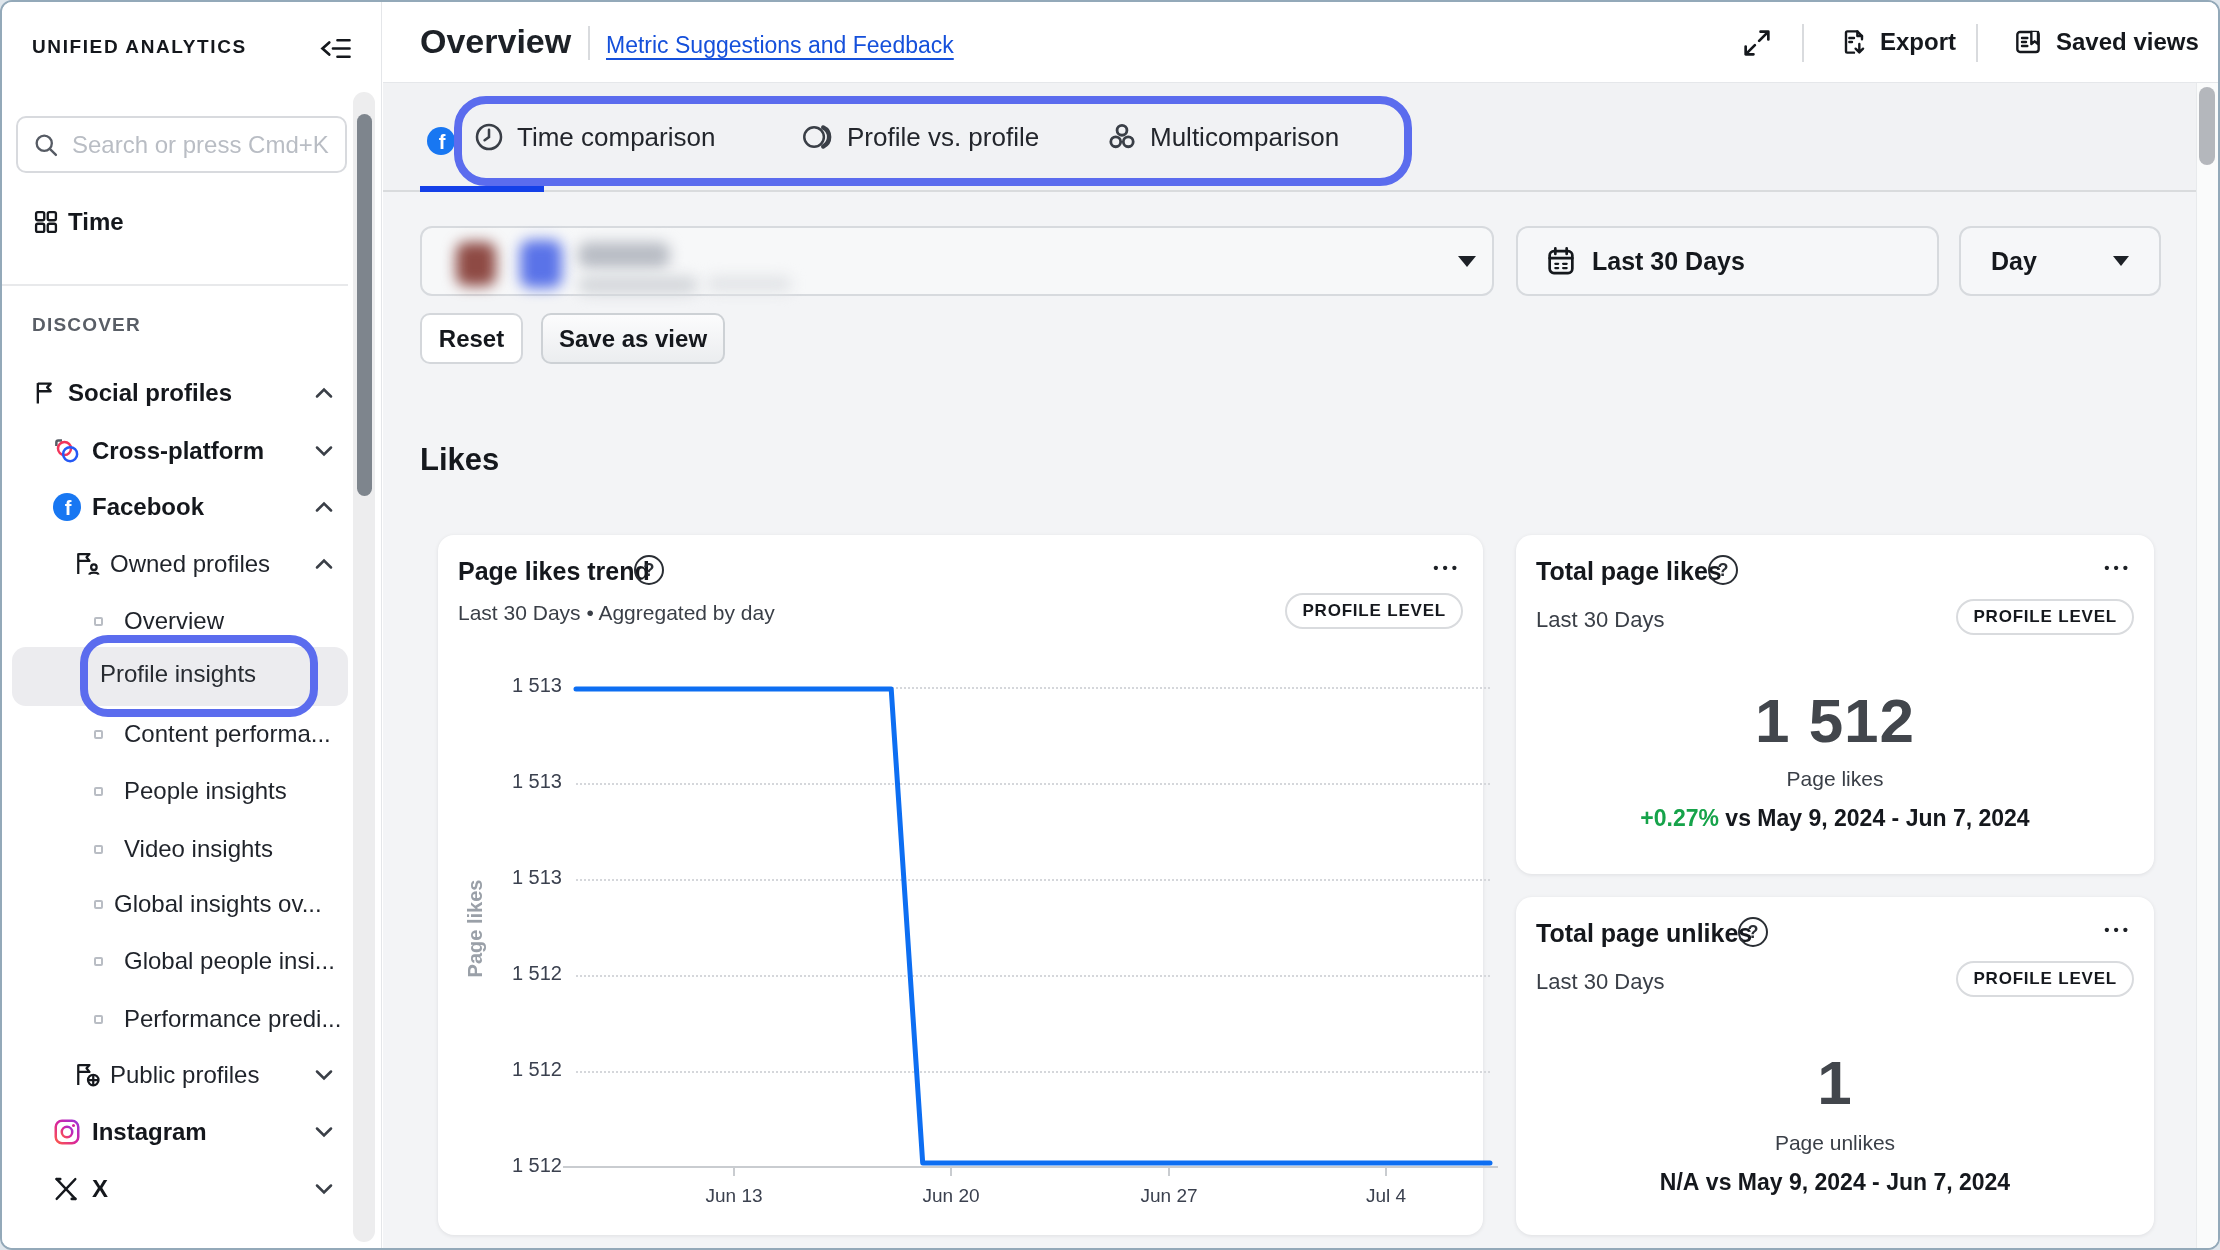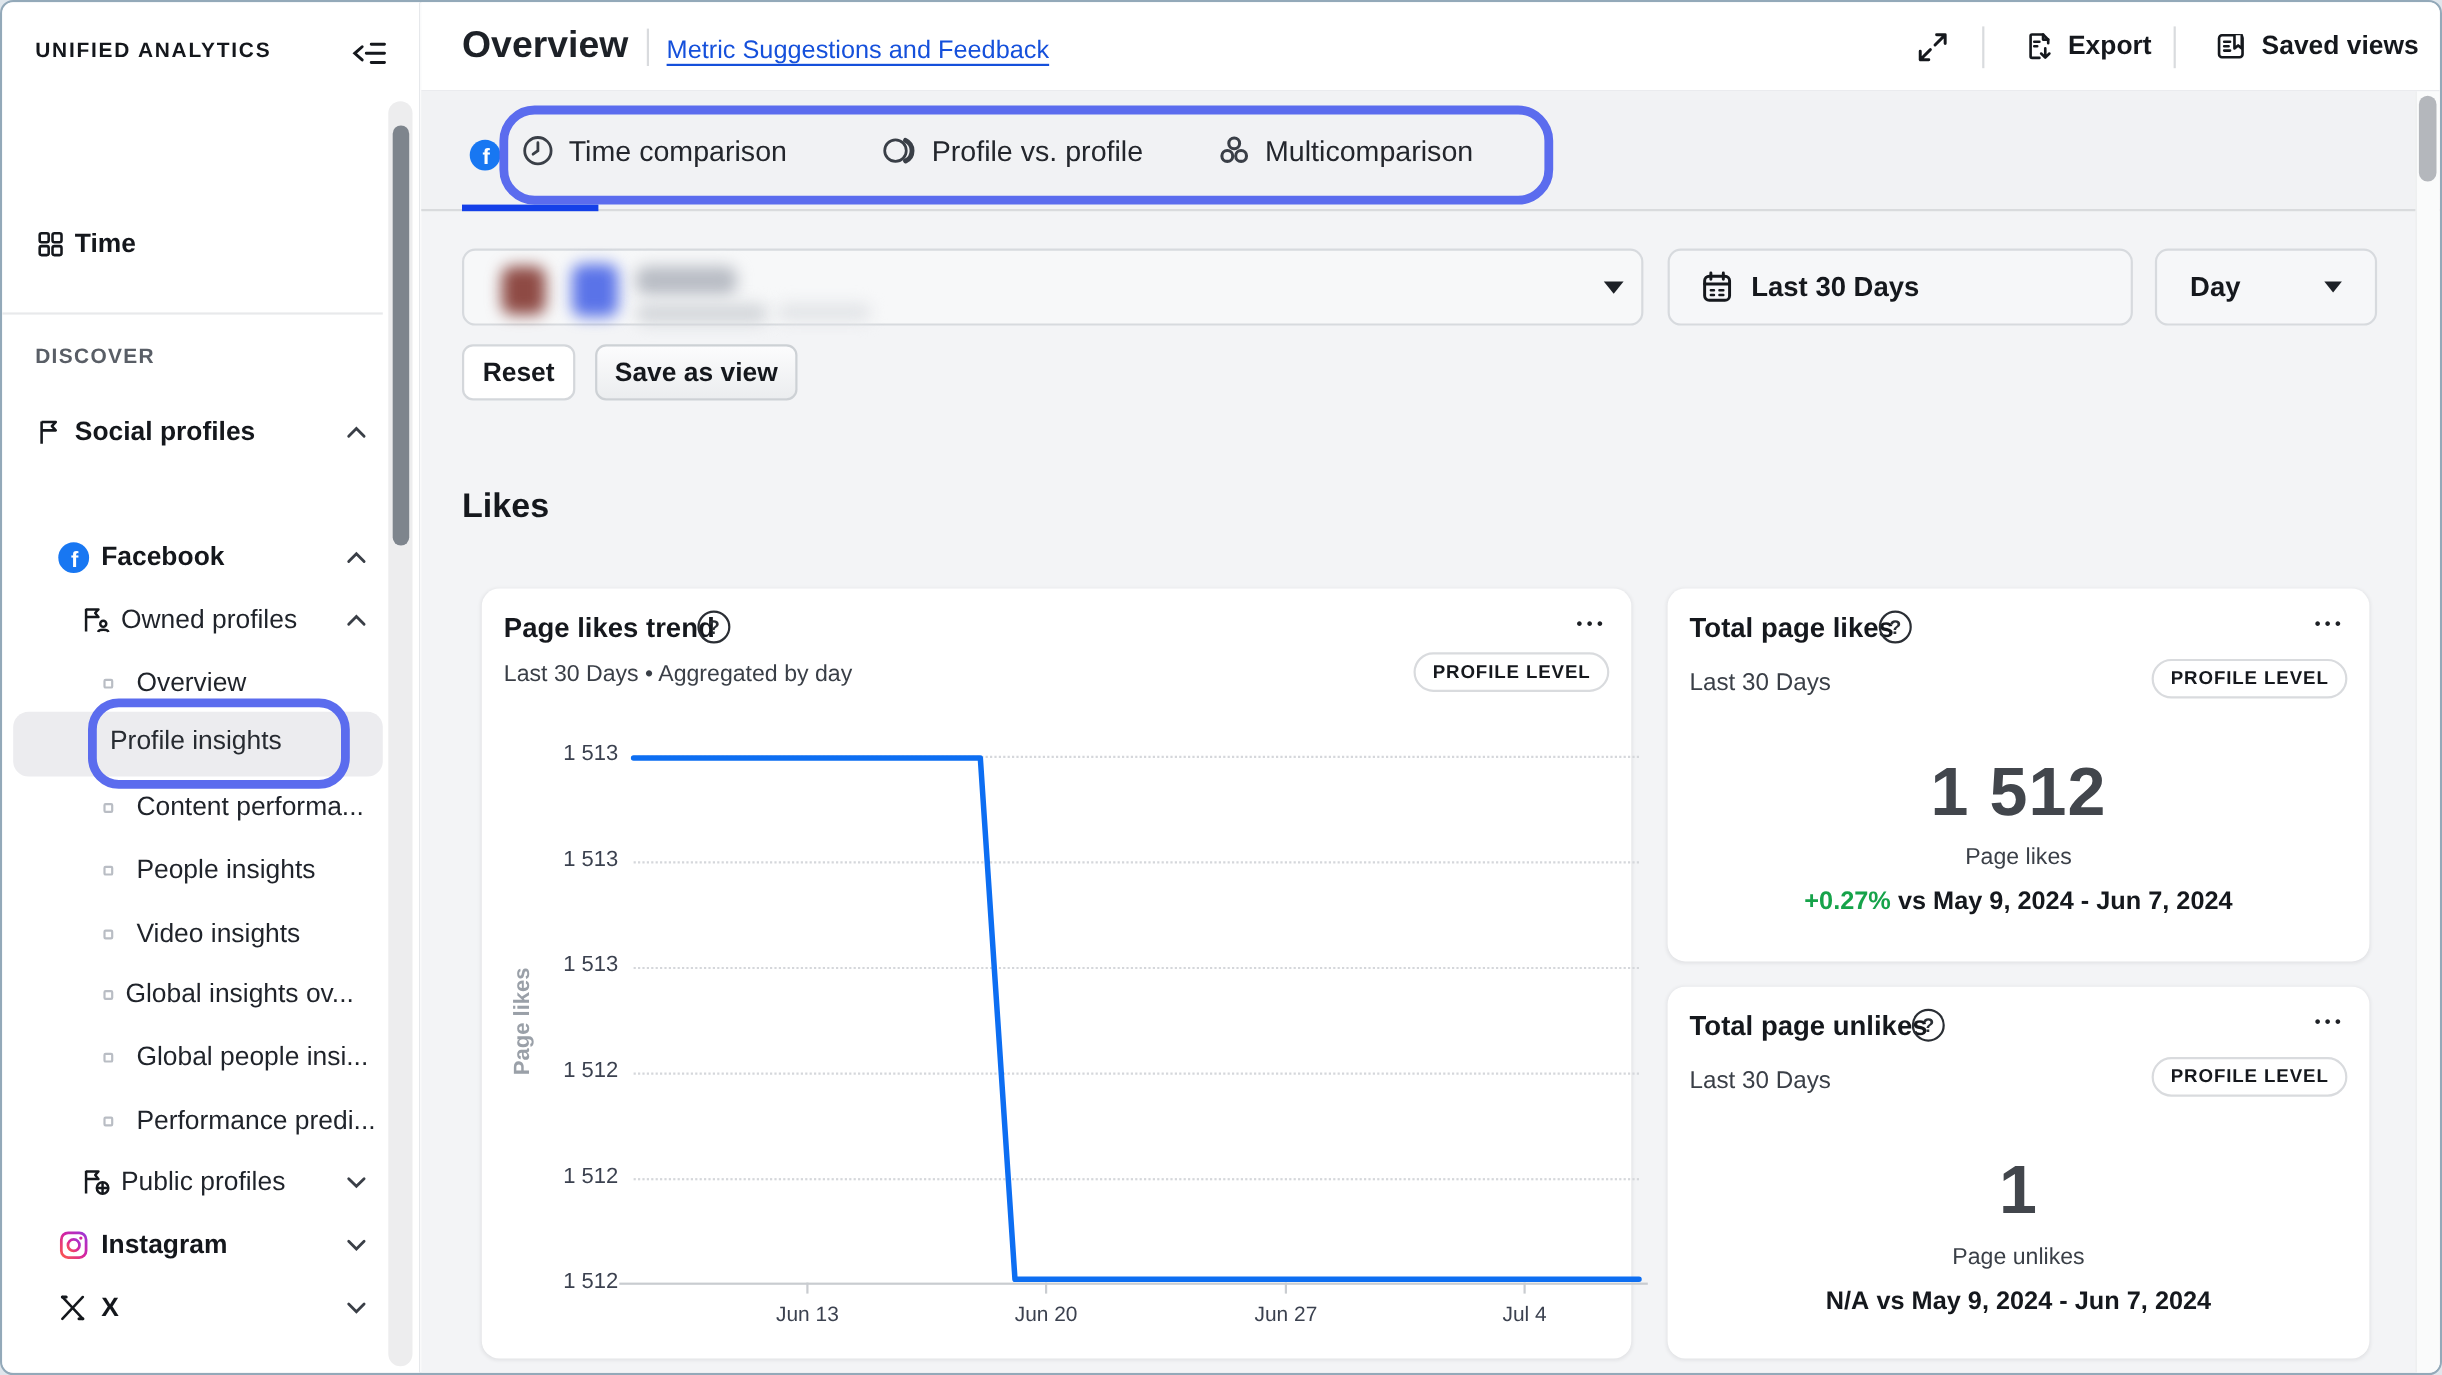--- a/index.html
+++ b/index.html
@@ -69,20 +69,29 @@
   <div class="abs sidebar">
 
     <div class="abs brand" style="left:30px;top:34px;">UNIFIED ANALYTICS</div>
     <span class="abs" style="left:316px;top:30px;">
       <svg class="ic" width="36" height="36" viewBox="0 0 24 24" fill="none" stroke="#15181d" stroke-width="1.8" stroke-linecap="round">
           <path d="M21 5.5h-8M21 11h-11M21 16.5h-8"></path>
           <path d="M7.5 7 3 11l4.5 4"></path>
         </svg>
     </span>
 
+    <div class="abs searchbox">
+      <span>
+        <svg class="ic" width="28" height="28" viewBox="0 0 24 24" fill="none" stroke="#565b64" stroke-width="2">
+            <circle cx="10.5" cy="10.5" r="6.5"></circle>
+            <path d="m15.5 15.5 5 5" stroke-linecap="round"></path>
+          </svg>
+      </span>
+      <span class="search-ph">Search or press Cmd+K</span>
+    </div>
 
     <div class="abs nav-row" style="left:0;top:196px;">
       <span class="abs" style="left:30px;">
         <svg class="ic" width="28" height="28" viewBox="0 0 24 24" fill="none" stroke="#15181d" stroke-width="2">
             <rect x="3.5" y="3.5" width="7" height="7" rx="1.5"></rect>
             <rect x="13.5" y="3.5" width="7" height="7" rx="1.5"></rect>
             <rect x="3.5" y="13.5" width="7" height="7" rx="1.5"></rect>
             <rect x="13.5" y="13.5" width="7" height="7" rx="1.5"></rect>
           </svg>
       </span>
@@ -101,20 +110,35 @@
           </svg>
       </span>
       <span class="abs nav-label b" style="left:66px;">Social profiles</span>
       <span class="chev">
           <svg class="ic" width="28" height="28" viewBox="0 0 24 24" fill="none" stroke="#3a3f47" stroke-width="2.2" stroke-linecap="round">
             <polyline points="6,15 12,9 18,15"></polyline>
           </svg>
         </span>
     </div>
 
+    <div class="abs nav-row" style="left:0;top:425px;">
+      <span class="abs" style="left:50px;">
+        <svg class="ic" width="30" height="30" viewBox="0 0 24 24" fill="none" stroke-width="2">
+            <path d="M3.5 8V5a1.5 1.5 0 0 1 1.5-1.5h3" stroke="#565b64"></path>
+            <circle cx="10" cy="10" r="5.2" stroke="#f2355b"></circle>
+            <circle cx="14.5" cy="14.5" r="5.6" stroke="#2559f5"></circle>
+          </svg>
+      </span>
+      <span class="abs nav-label b" style="left:90px;">Cross-platform</span>
+      <span class="chev">
+          <svg class="ic" width="28" height="28" viewBox="0 0 24 24" fill="none" stroke="#3a3f47" stroke-width="2.2" stroke-linecap="round">
+            <polyline points="6,9 12,15 18,9"></polyline>
+          </svg>
+        </span>
+    </div>
 
     <div class="abs nav-row" style="left:0;top:481px;">
       <span class="abs" style="left:50px;">
         <svg class="ic" width="30" height="30" viewBox="0 0 30 30">
             <circle cx="15" cy="15" r="14" fill="#1877f2"></circle>
             <text x="16" y="23" font-size="20" font-weight="bold" fill="#fff" text-anchor="middle" font-family="Liberation Sans,sans-serif">f</text>
           </svg>
       </span>
       <span class="abs nav-label b" style="left:90px;">Facebook</span>
       <span class="chev">

